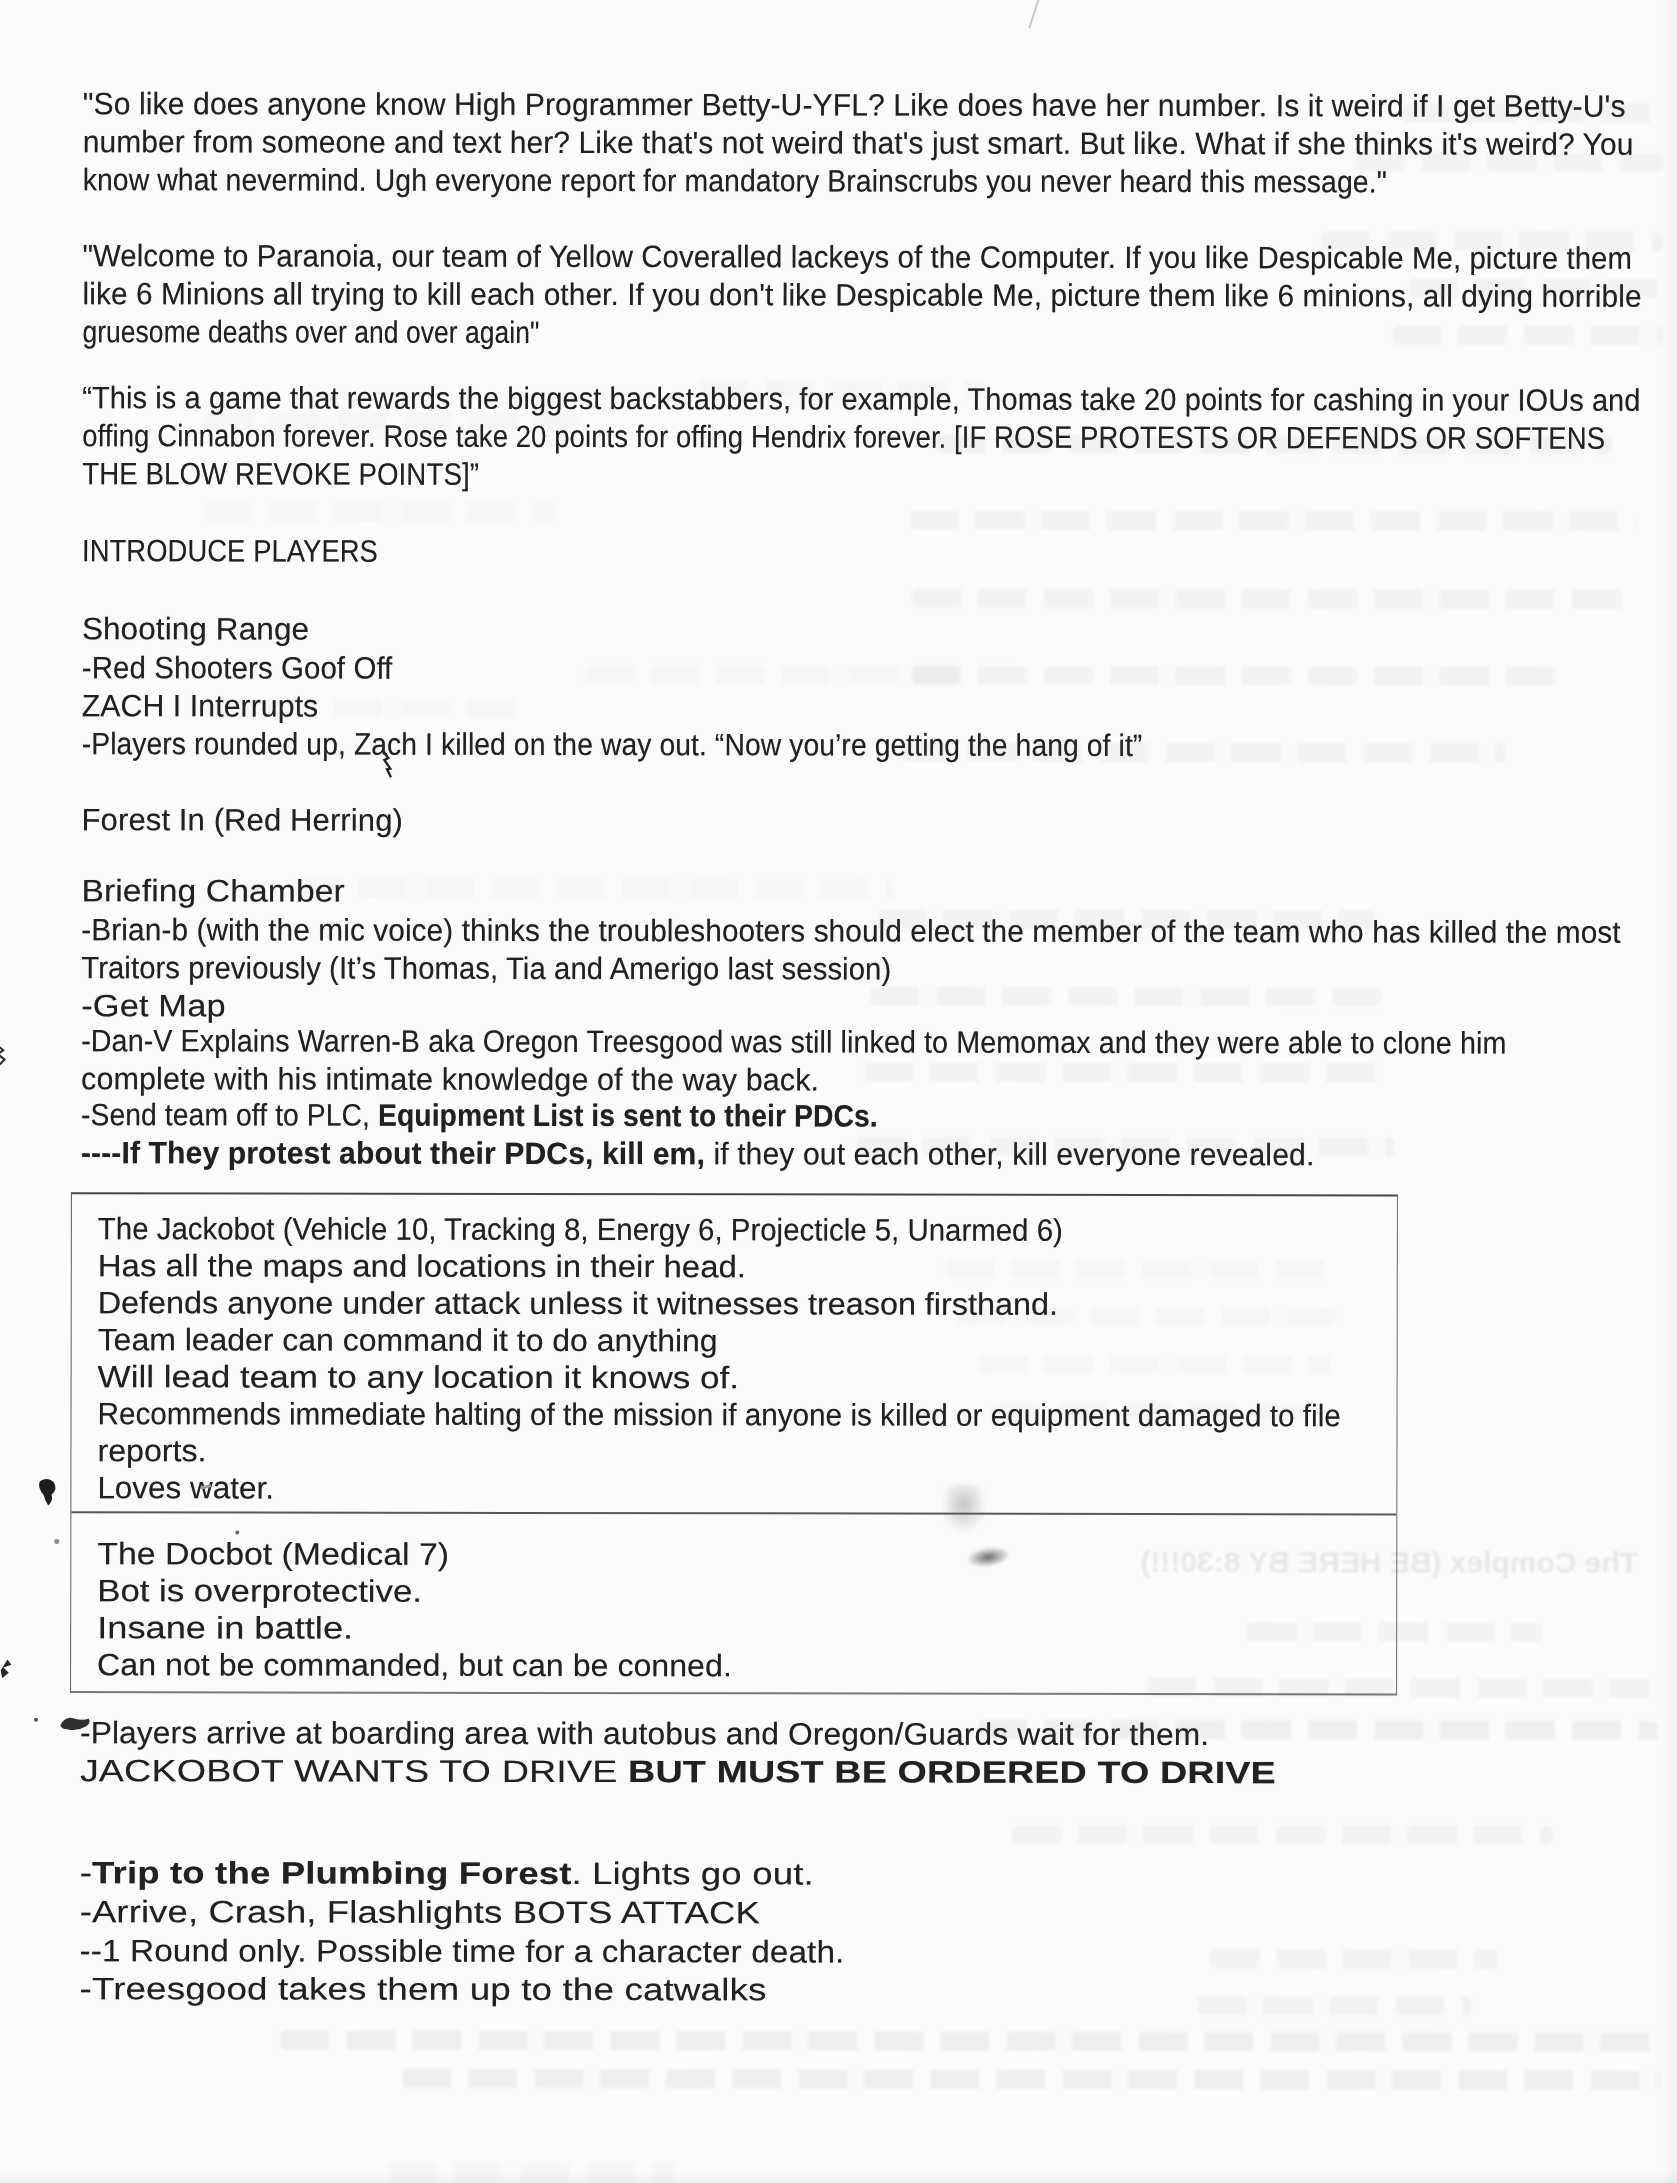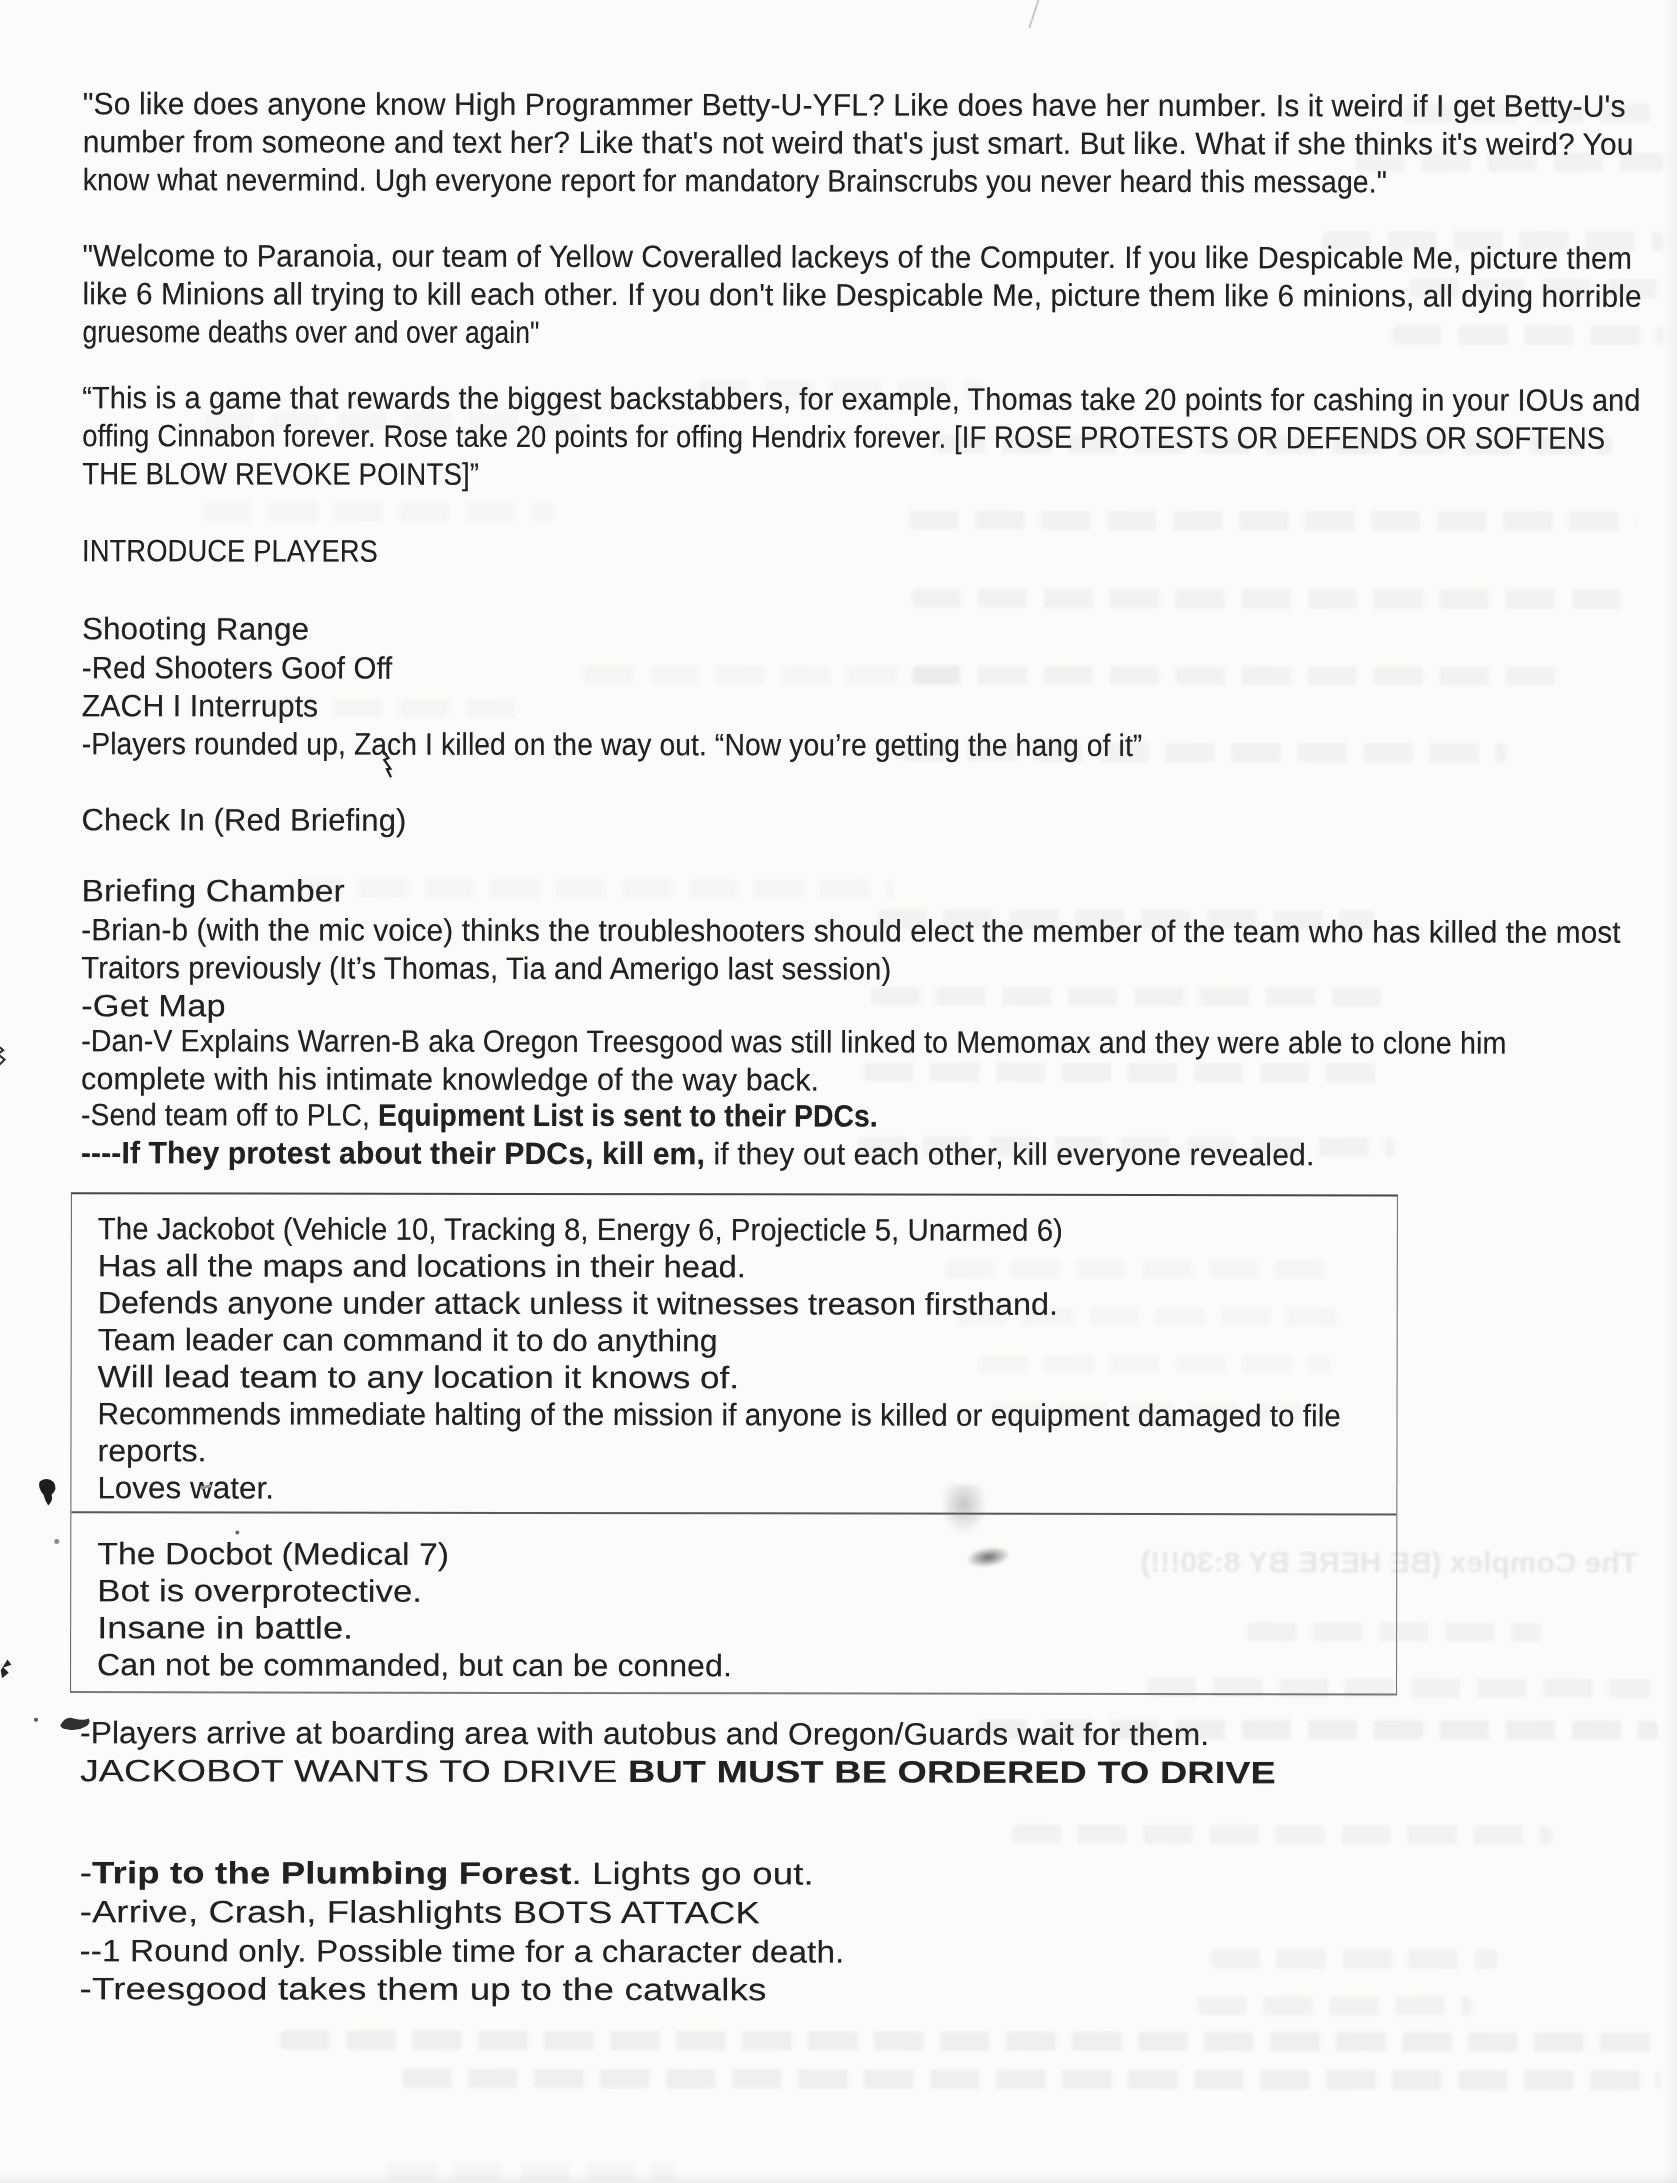--- a/index.html
+++ b/index.html
@@ -90,21 +90,21 @@
       <div class="line" style="transform-origin: left top; transform: scaleX(0.9489);">-Red Shooters Goof Off</div>
     </div>
     <div class="txt" style="top:687px">
       <div class="line" style="transform-origin: left top; transform: scaleX(0.974);">ZACH I Interrupts</div>
     </div>
     <div class="txt" style="top:725px">
       <div class="line" style="transform-origin: left top; transform: scaleX(0.9119);">-Players rounded up, Zach I killed on the way out. “Now you’re getting the hang of it”</div>
     </div>
 
     <div class="txt" style="top:801px">
-      <div class="line" style="transform-origin: left top; transform: scaleX(1.0012);">Check In (Red Briefing)</div>
+      <div class="line" style="transform-origin: left top; transform: scaleX(1.0012);">Forest In (Red Herring)</div>
     </div>
 
     <div class="txt" style="top:872px">
       <div class="line" style="transform-origin: left top; transform: scaleX(1.0852);">Briefing Chamber</div>
     </div>
     <div class="txt" style="top:911px">
       <div class="line" style="transform-origin: left top; transform: scaleX(0.9609);">-Brian-b (with the mic voice) thinks the troubleshooters should elect the member of the team who has killed the most</div>
       <div class="line" style="transform-origin: left top; transform: scaleX(0.9434);">Traitors previously (It’s Thomas, Tia and Amerigo last session)</div>
     </div>
     <div class="txt" style="top:987px">

